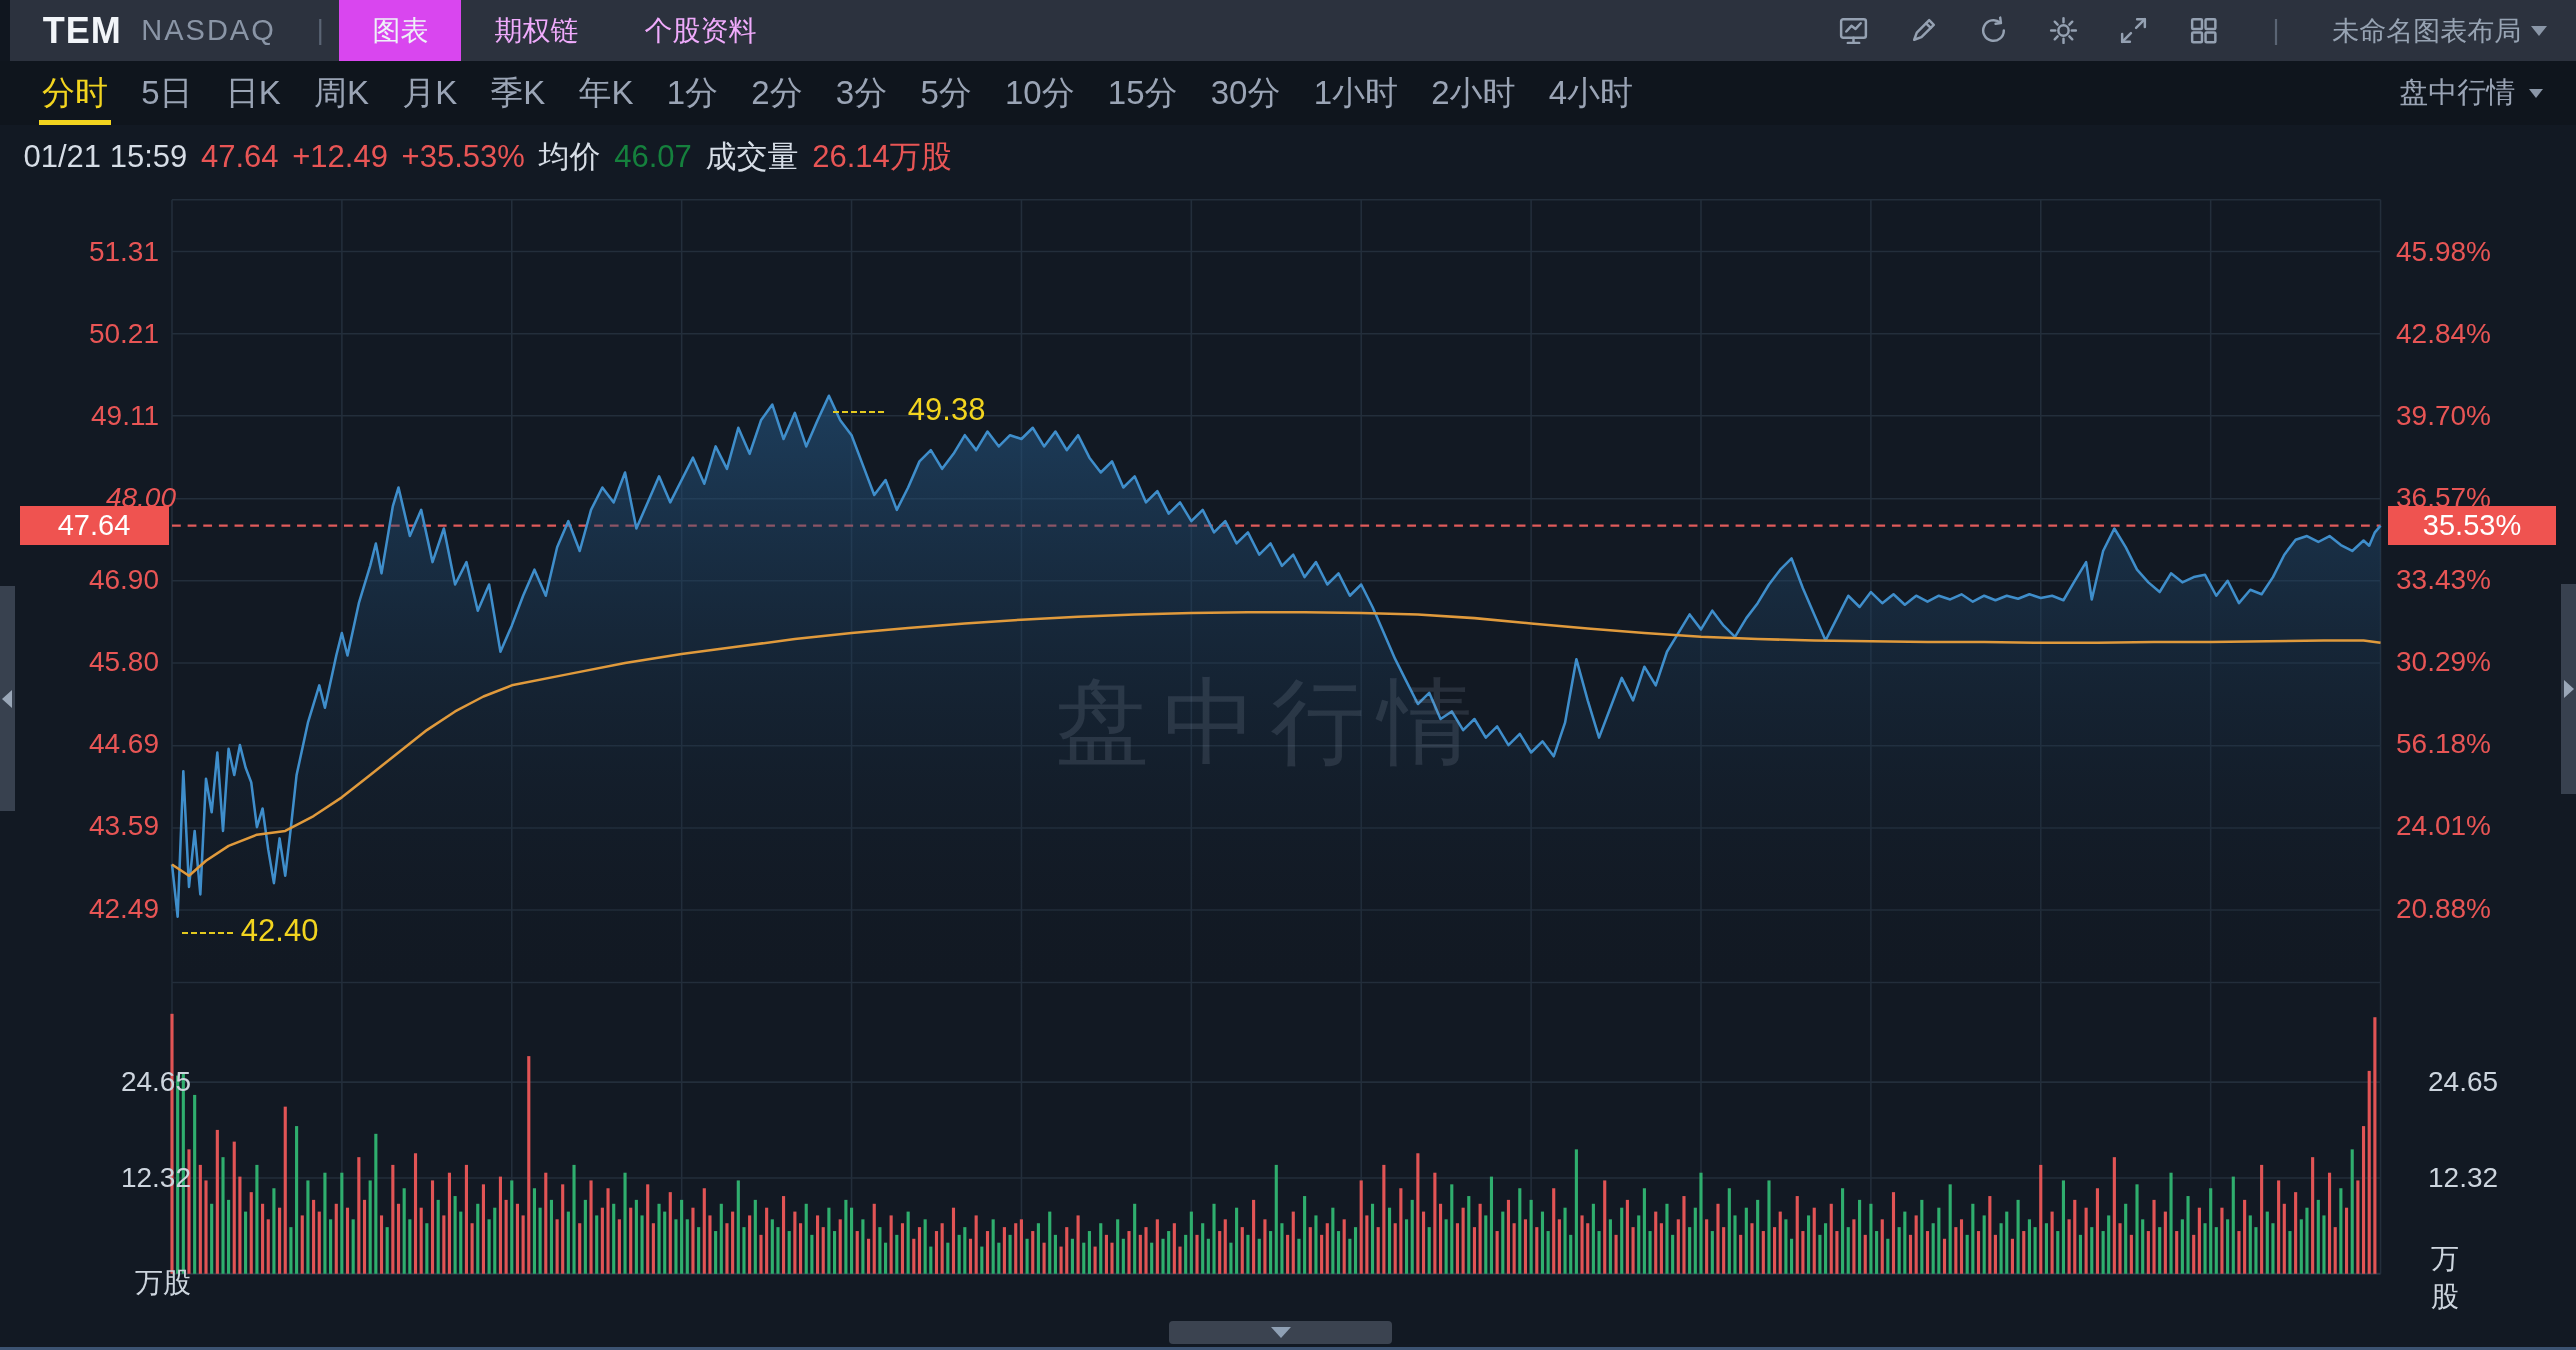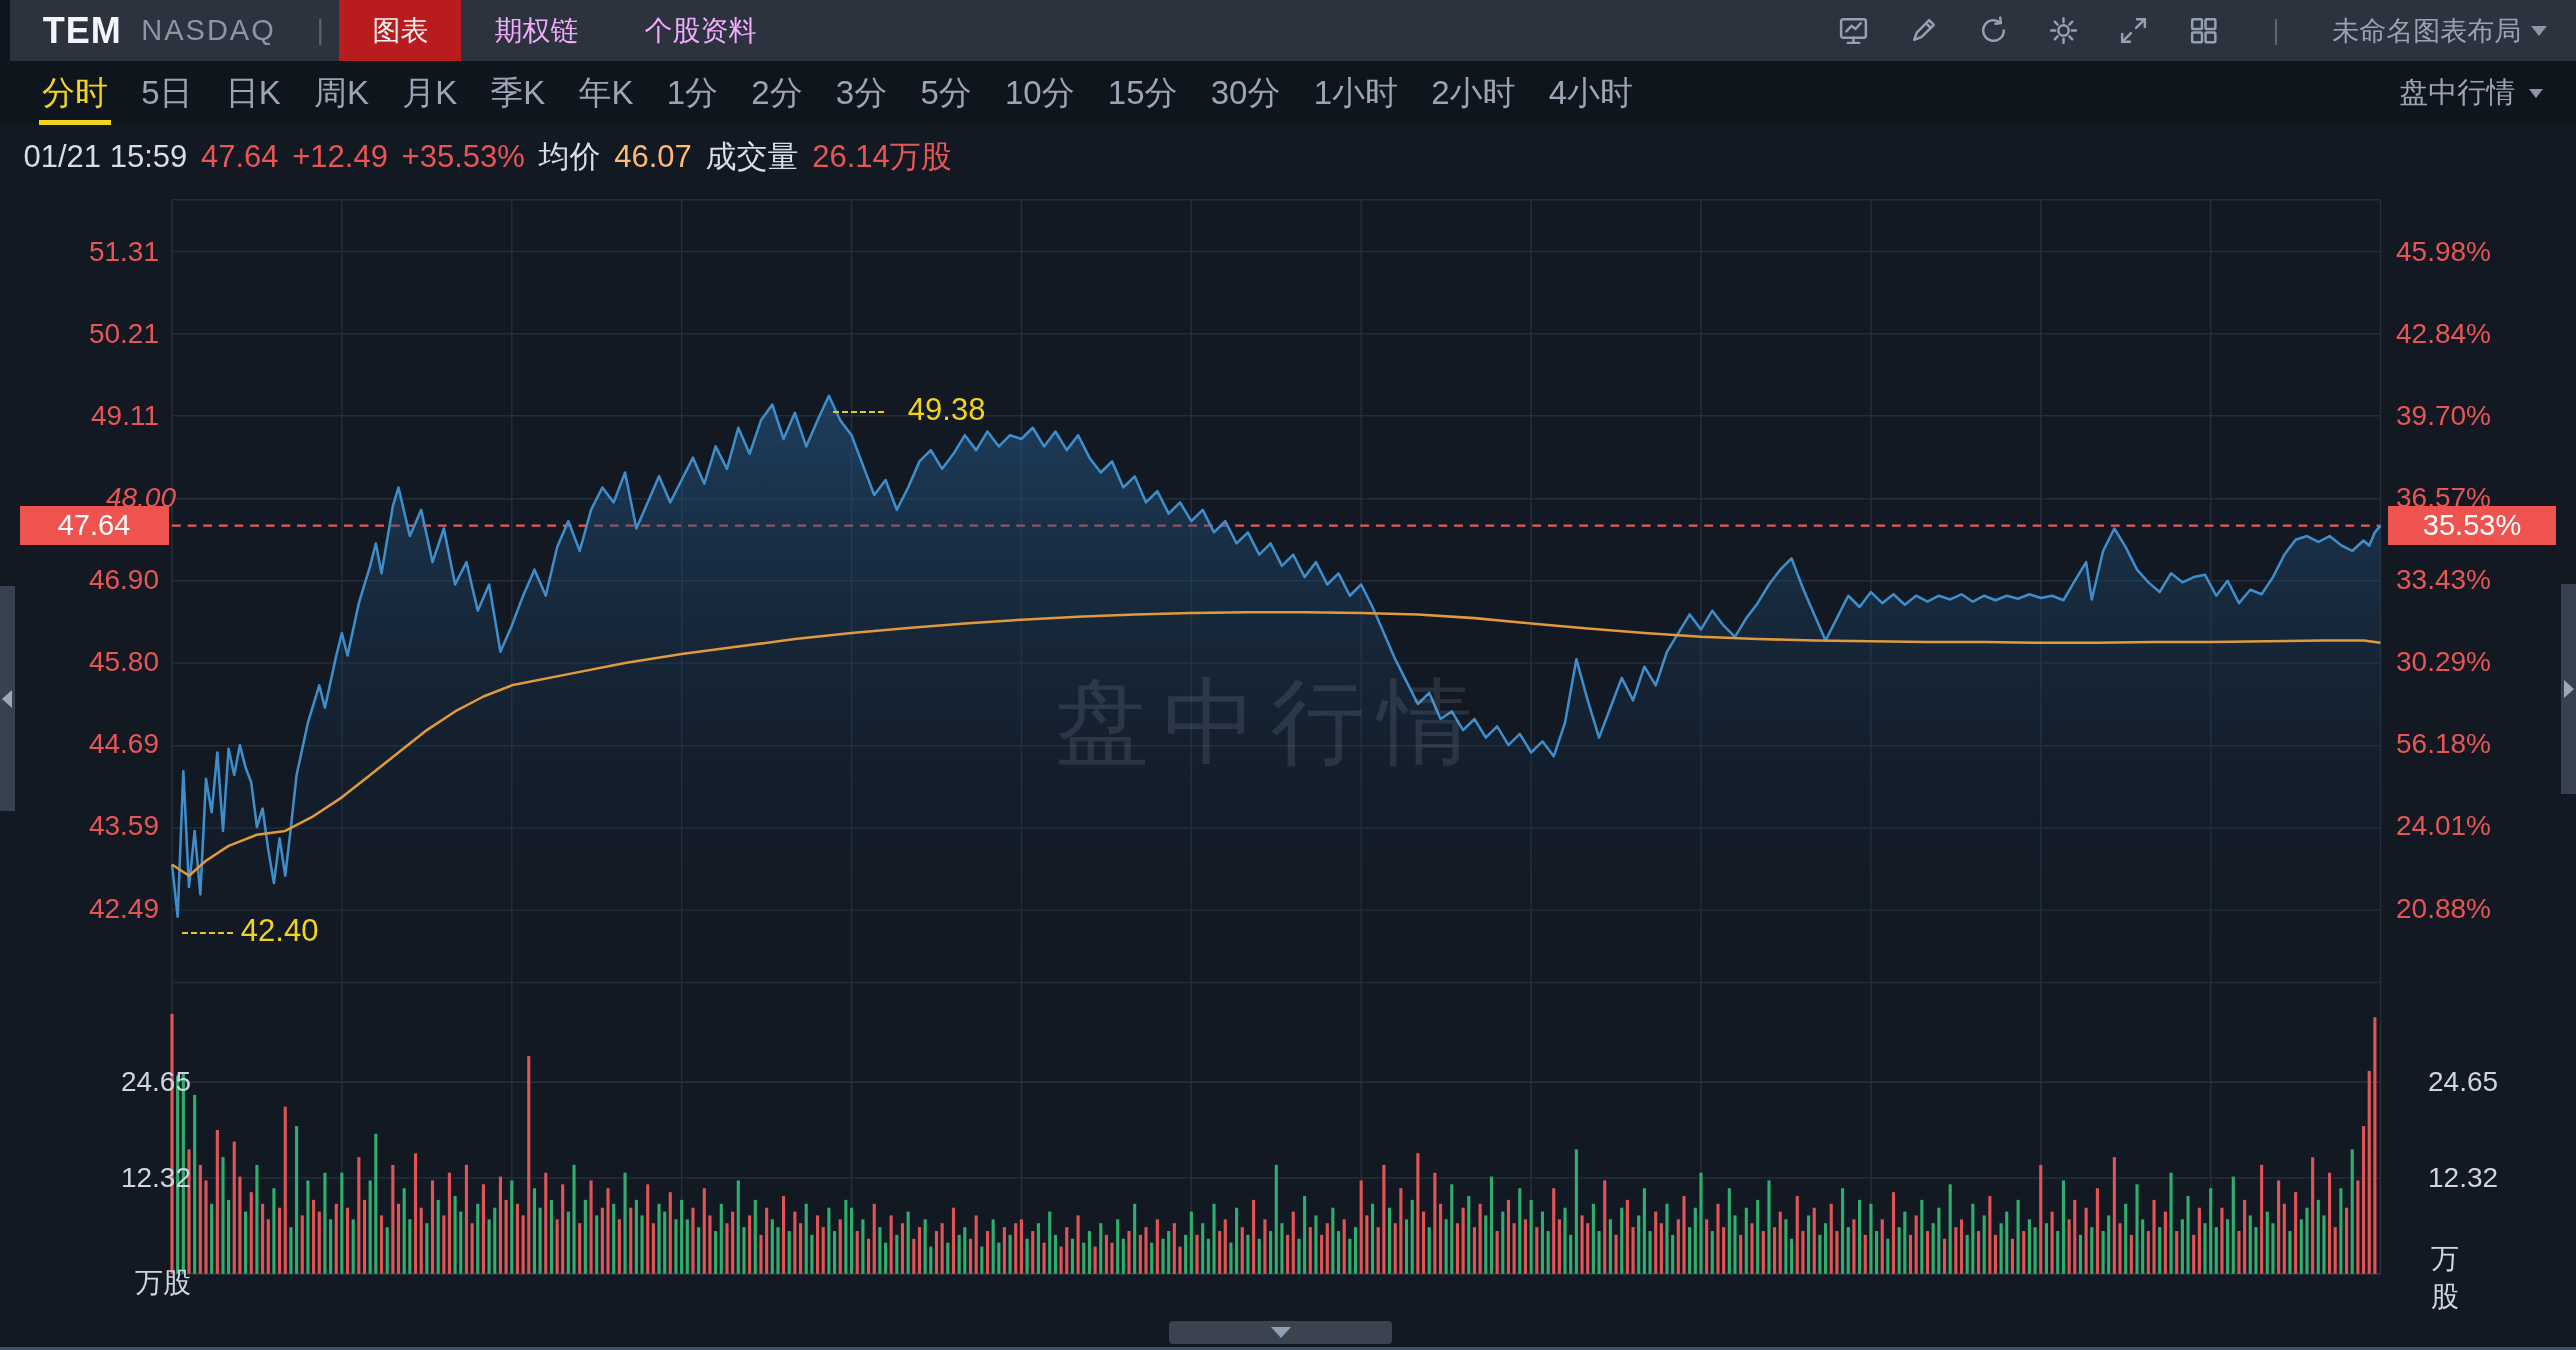--- a/index.html
+++ b/index.html
@@ -8,39 +8,39 @@
        -webkit-font-smoothing:antialiased;color:#cfd6df;}
   .abs{position:absolute;}
   
   #topbar{left:0;top:0;width:2576px;height:61px;background:#2c323e;display:flex;align-items:stretch;}
   #topbar .edge{width:9.8px;background:#10161f;}
   .sym-wrap{display:flex;align-items:center;padding:0 25.4px 0 33px;gap:19.5px;}
   .sym{font-size:36px;font-weight:700;color:#f2f5f9;letter-spacing:1px;}
   .exch{font-size:29px;color:#8a95a6;letter-spacing:2px;}
   .vsep{color:#5a6474;font-size:27px;padding:0 15.6px;display:flex;align-items:center;}
   .tab{display:flex;align-items:center;padding:0 33px;font-size:28px;color:#f0abfc;cursor:pointer;}
-  .tab.active{background:#b91c1c;color:#eef2f7;}
+  .tab.active{background:#d946ef;color:#eef2f7;}
   #topbar-right{margin-left:auto;display:flex;align-items:center;gap:37px;padding-right:29px;}
   .tb-ic{width:33px;height:33px;display:flex;align-items:center;justify-content:center;cursor:pointer;}
   .tb-ic svg{stroke:#95a1b2;fill:none;stroke-width:2.4;stroke-linecap:round;stroke-linejoin:round;}
   .layout-label{font-size:27px;color:#97a3b3;display:flex;align-items:center;gap:9.8px;cursor:pointer;}
   .caret{width:0;height:0;border-left:8.8px solid transparent;border-right:8.8px solid transparent;border-top:10.7px solid #8a96a7;display:inline-block;}
   
   #tfbar{left:0;top:61px;width:2576px;height:64px;background:#0f151d;display:flex;align-items:center;border-bottom:1px solid #1b232e;}
   .tf{font-size:33px;color:#9aa4b5;padding:0 16.6px;height:100%;display:flex;align-items:center;position:relative;cursor:pointer;white-space:nowrap;}
   .tf:first-child{margin-left:25.4px;}
   .tf.active{color:#f2d41f;}
   .tf.active::after{content:"";position:absolute;left:13.7px;right:13.7px;bottom:0;height:4.9px;background:#f2d41f;}
   #tf-right{margin-left:auto;display:flex;align-items:center;gap:13.7px;padding-right:33px;font-size:29px;color:#9aa4b5;cursor:pointer;}
   #tf-right .caret{border-top-width:9.8px;border-left-width:7.8px;border-right-width:7.8px;}
   
   #infobar{left:0;top:125px;width:2576px;height:63px;display:flex;align-items:center;gap:0;font-size:31px;background:#121923;}
   #infobar span{margin-left:13.7px;white-space:nowrap;}
   #infobar .first{margin-left:23.5px;}
-  .c-white{color:#d6dde6;} .c-red{color:#e85555;} .c-orange{color:#fdba74;}
+  .c-white{color:#d6dde6;} .c-red{color:#e85555;} .c-orange{color:#15803d;}
   
   #chart-wrap{left:0;top:188px;width:2576px;height:1163px;}
   .axis-label{position:absolute;font-size:28px;color:#e85555;transform:translateY(-50%);}
   .axis-label.left{right:2417px;text-align:right;}
   .axis-label.right{left:2396px;}
   .vol-label{position:absolute;font-size:28px;color:#cdd5de;transform:translateY(-50%);padding-left:32px;}
   .price-tag{position:absolute;height:39px;background:#ef5350;color:#fff;font-size:29px;display:flex;align-items:center;justify-content:center;z-index:6;}
   .anno{position:absolute;display:flex;align-items:center;z-index:5;}
   .anno .dash{border-top:2.9px dashed #e3c91f;}
   .anno .txt{color:#f2d41f;font-size:31px;margin-left:7.8px;transform:translateY(-2px);}

